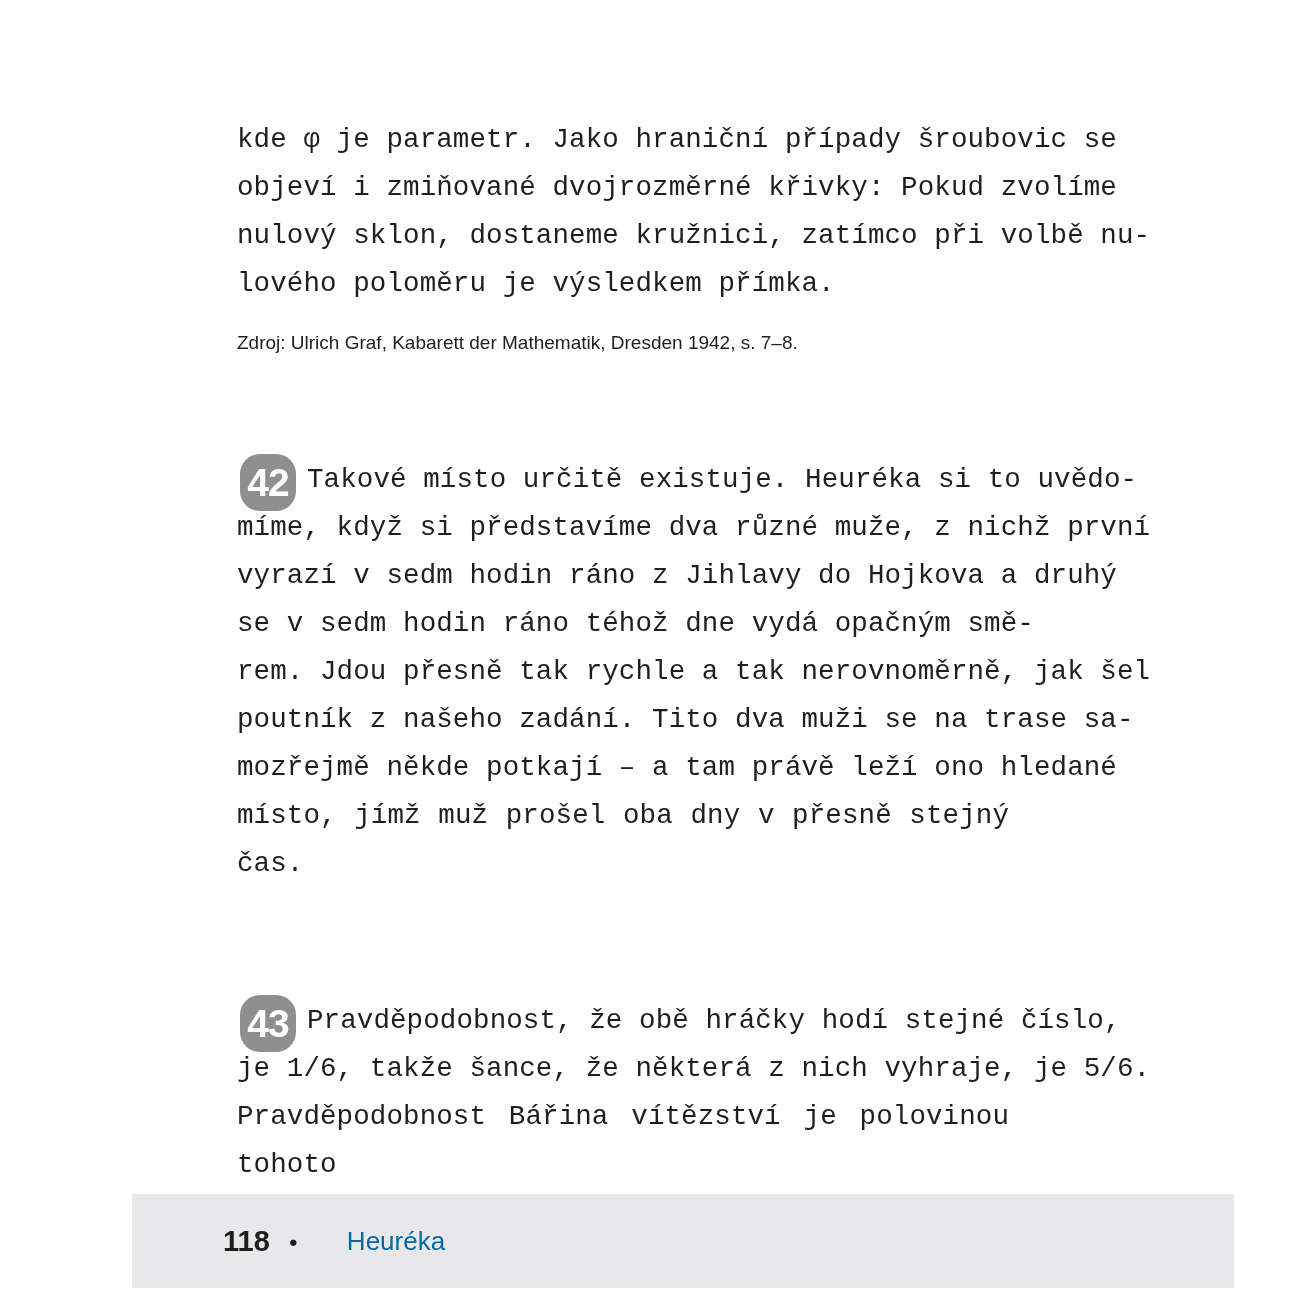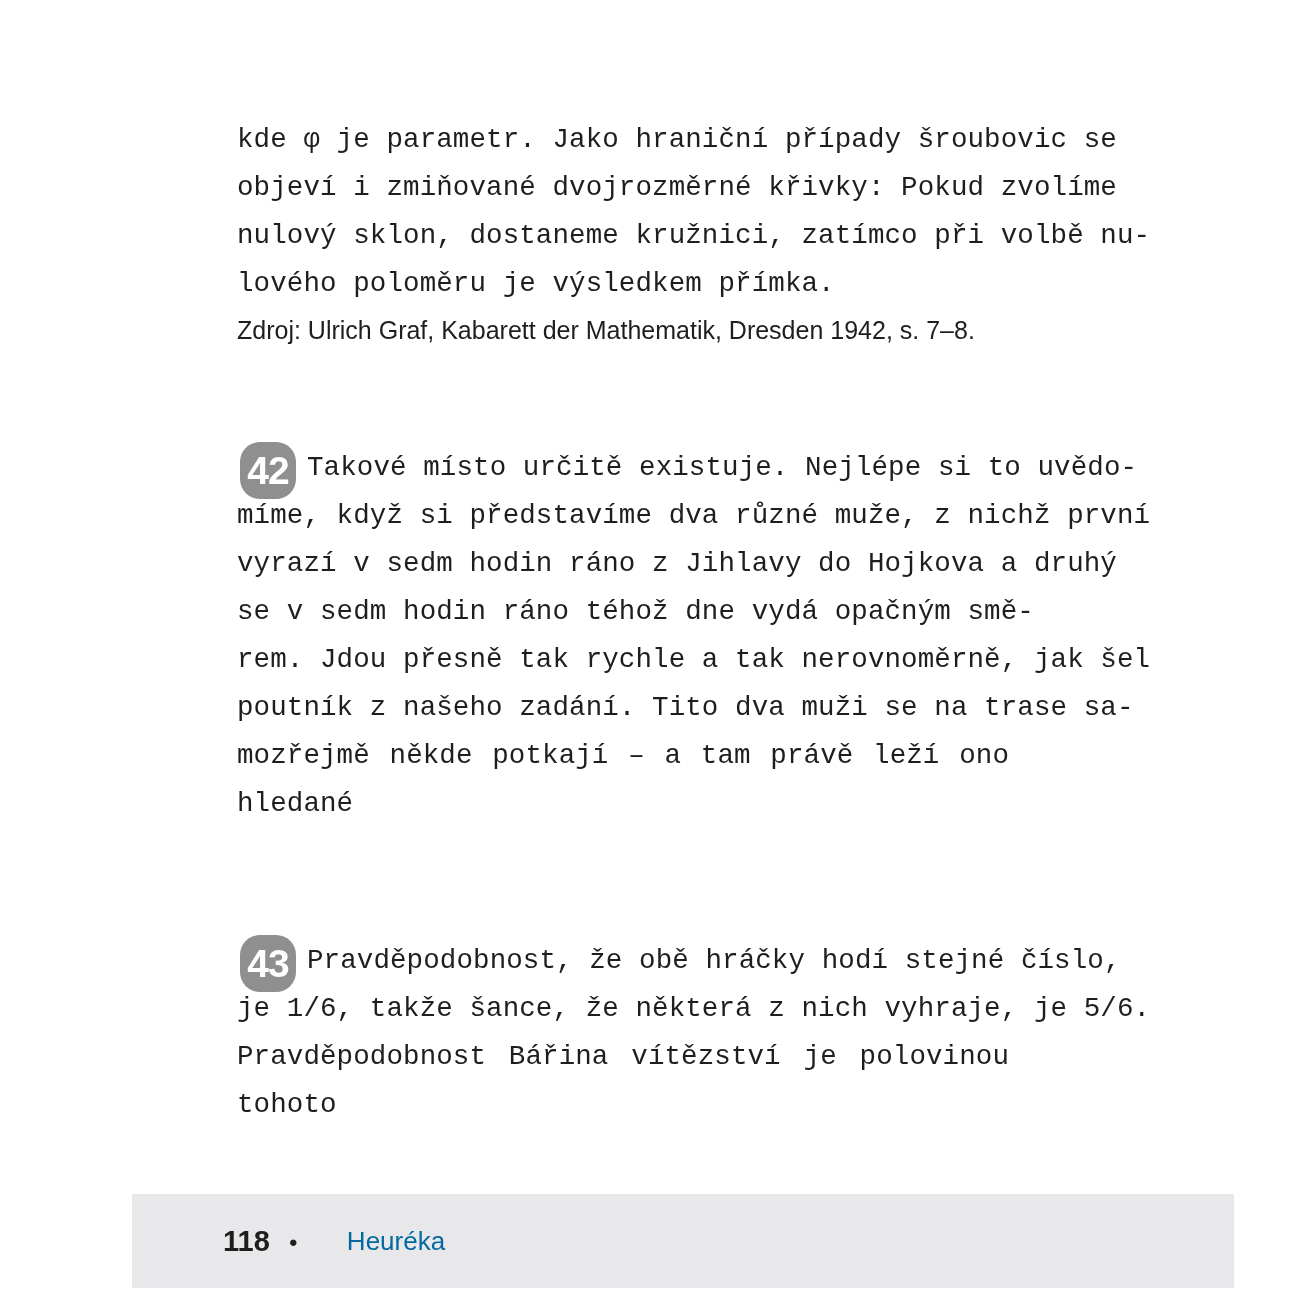--- a/index.html
+++ b/index.html
@@ -19,21 +19,21 @@
   
   .para { font-size: 27.5px; line-height: 48px; font-family: Liberation Mono, monospace; }
   .para .line {
     text-align: justify;
     text-align-last: justify;
     white-space: nowrap;
     letter-spacing: 0.1px;
   }
   .para .line:last-child { text-align-last: left; white-space: normal; }
   
-  .source { font-size: 25px; line-height: 33px; margin-top: 6px; }
+  .source { font-size: 19px; line-height: 33px; margin-top: 18px; }
   .source .line { text-align: left; }
   
   .answer { position: relative; }
   .answer-42 { margin-top: 97px; }
   .answer-43 { margin-top: 109px; }
   .answer .para .line:first-child { padding-left: 70px; }
   .badge {
     position: absolute;
     left: 3px;
     top: -2px;
@@ -77,27 +77,28 @@
       <div class="line">lového poloměru je výsledkem přímka.</div>
     </div>
 
   <div class="source">
       <div class="line">Zdroj: Ulrich Graf, Kabarett der Mathematik, Dresden 1942, s. 7–8.</div>
     </div>
 
   <div class="answer answer-42">
     <div class="badge">42</div>
     <div class="para">
-        <div class="line">Takové místo určitě existuje. Nejlépe si to uvědo-</div>
+        <div class="line">Takové místo určitě existuje. Heuréka si to uvědo-</div>
         <div class="line">míme, když si představíme dva různé muže, z nichž první</div>
         <div class="line">vyrazí v sedm hodin ráno z Jihlavy do Hojkova a druhý</div>
         <div class="line">se v sedm hodin ráno téhož dne vydá opačným smě-</div>
         <div class="line">rem. Jdou přesně tak rychle a tak nerovnoměrně, jak šel</div>
         <div class="line">poutník z našeho zadání. Tito dva muži se na trase sa-</div>
         <div class="line">mozřejmě někde potkají – a tam právě leží ono hledané</div>
+        <div class="line">místo, jímž muž prošel oba dny v přesně stejný čas.</div>
       </div>
   </div>
 
   <div class="answer answer-43">
     <div class="badge">43</div>
     <div class="para">
         <div class="line">Pravděpodobnost, že obě hráčky hodí stejné číslo,</div>
         <div class="line">je 1/6, takže šance, že některá z nich vyhraje, je 5/6.</div>
         <div class="line">Pravděpodobnost Bářina vítězství je polovinou tohoto</div>
       </div>

